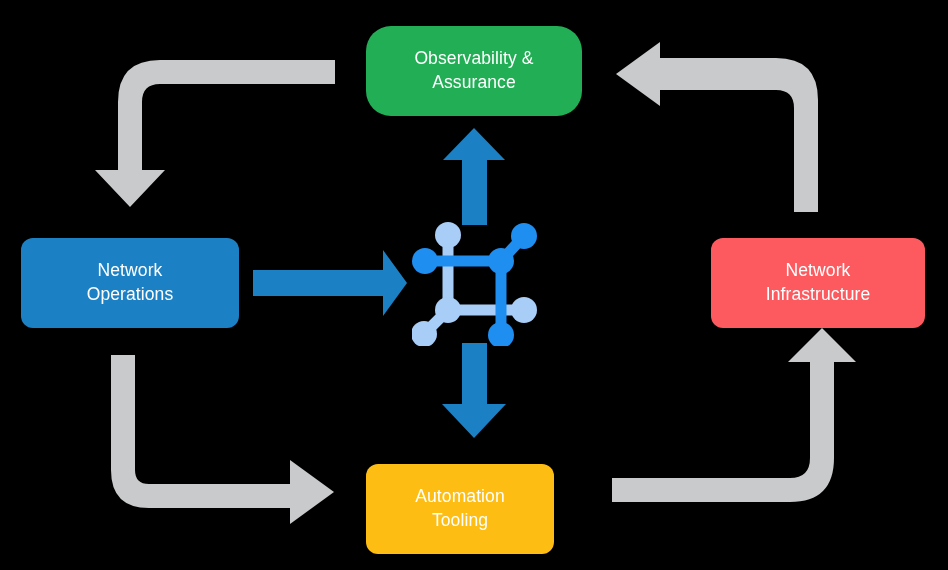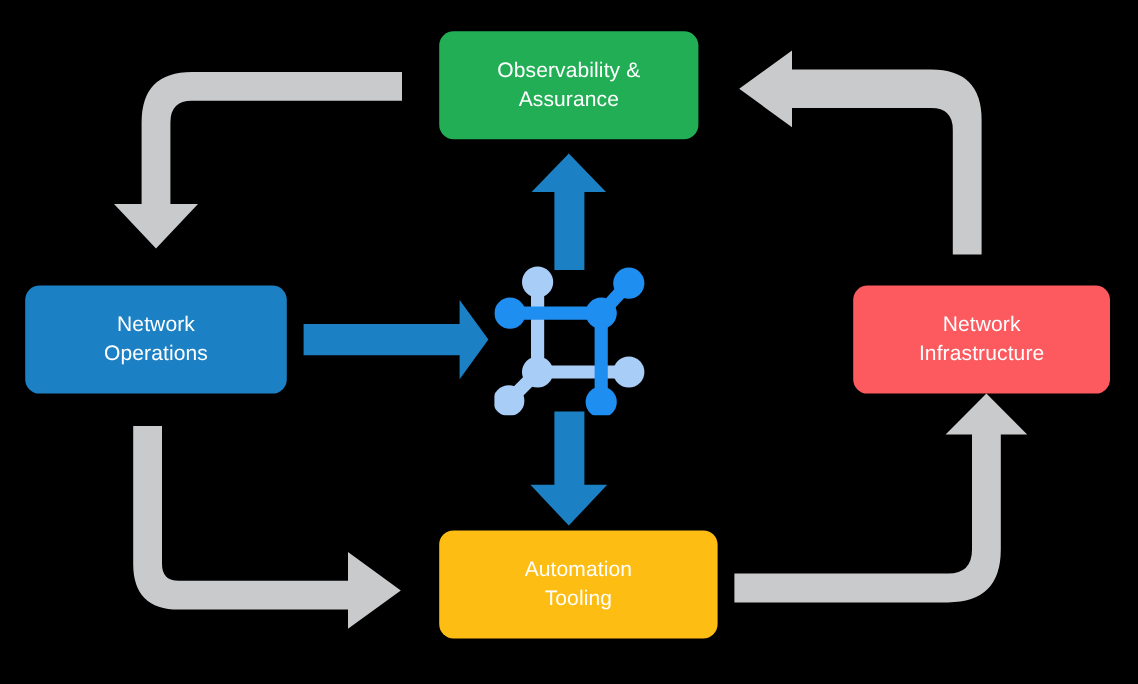--- a/index.html
+++ b/index.html
@@ -27,31 +27,32 @@
     line-height: 1.35;
     font-weight: 400;
     letter-spacing: 0.1px;
     white-space: pre-line;
     box-sizing: border-box;
     padding: 4px 10px;
   }
   #box-observability {
     left: 366px;  top: 26px;   width: 216px; height: 90px;
     background: #22ae55;
+    border-radius: 25px;
   }
   #box-operations {
     left: 21px;   top: 238px;  width: 218px; height: 90px;
     background: #1c81c4;
   }
   #box-infrastructure {
     left: 711px;  top: 238px;  width: 214px; height: 90px;
     background: #fc5a5f;
   }
   #box-automation {
-    left: 366px;  top: 442px;  width: 232px; height: 90px;
+    left: 366px;  top: 464px;  width: 188px; height: 90px;
     background: #fdbd13;
     border-radius: 12px;
   }
   .arrow-layer {
     position: absolute;
     left: 0; top: 0;
     width: 948px;
     height: 570px;
   }
   .center-icon {

